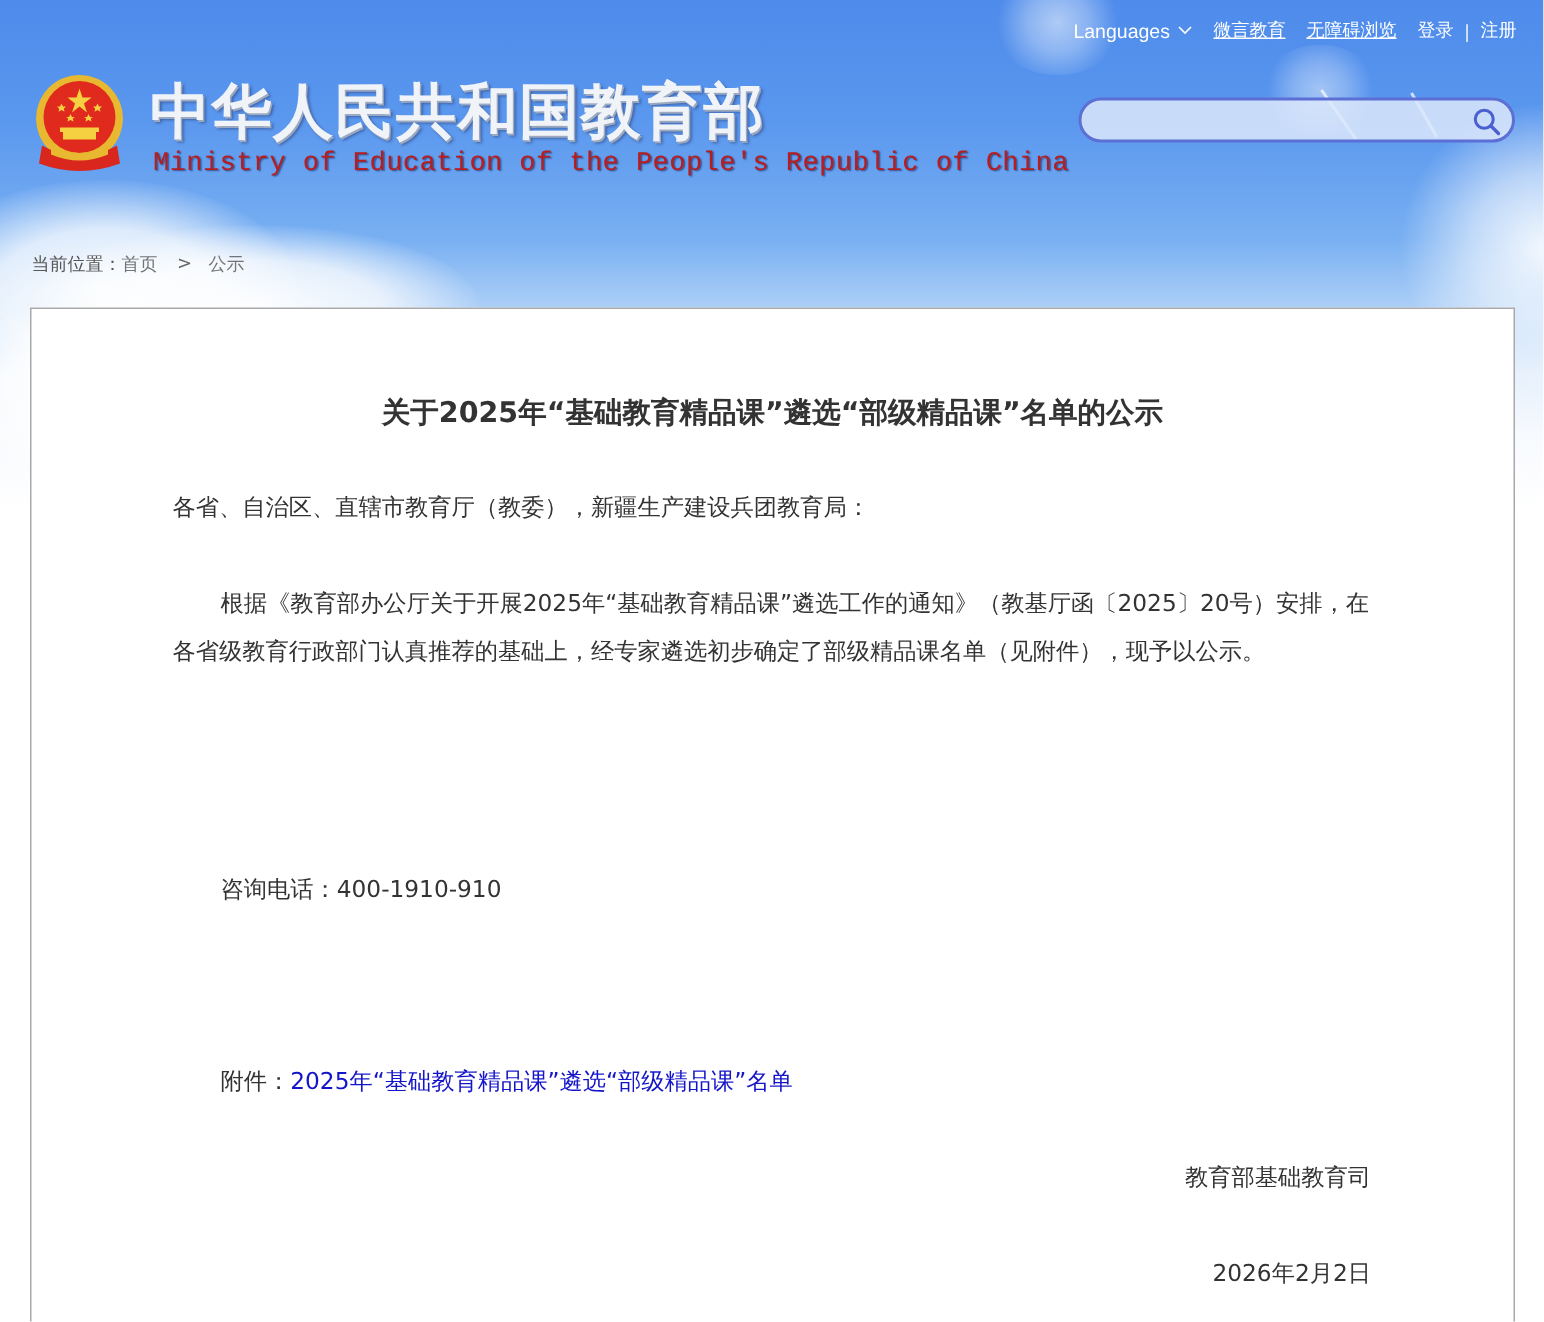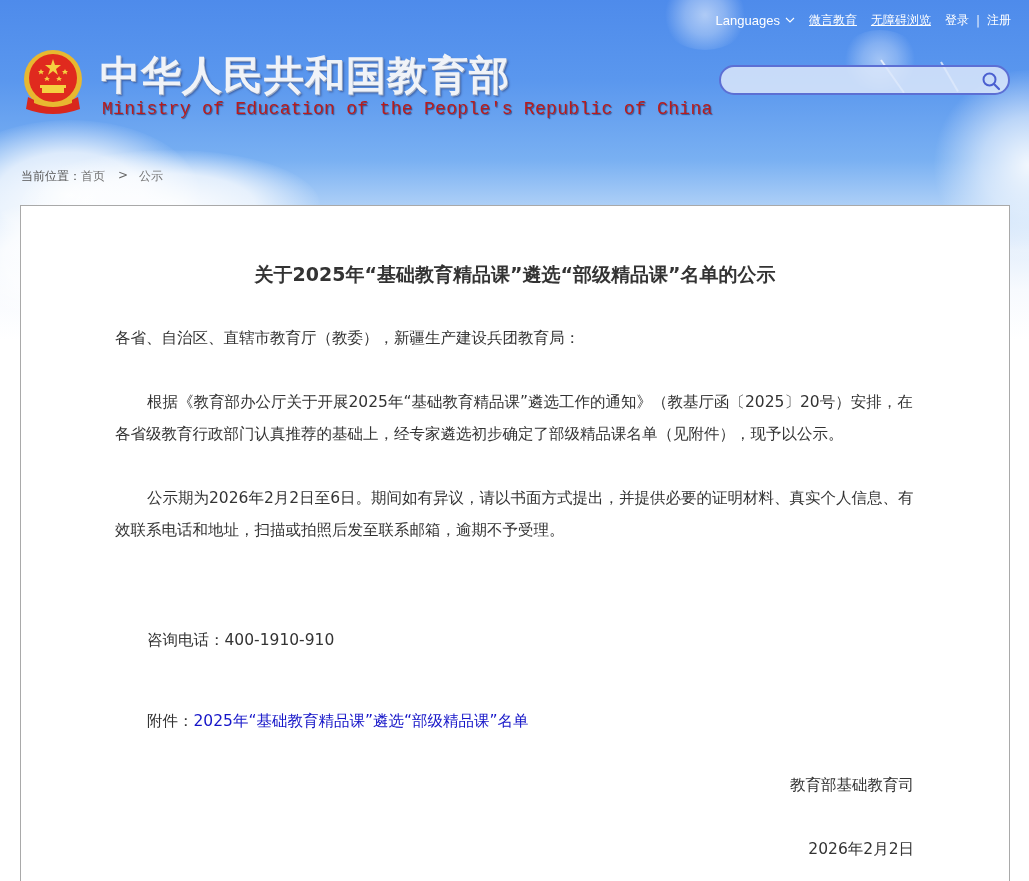--- a/index.html
+++ b/index.html
@@ -160,23 +160,22 @@
   </div>
 </div>
 
 <div class="content-box">
   <h1 class="article-title">关于2025年“基础教育精品课”遴选“部级精品课”名单的公示</h1>
 
   <p class="para" style="top:116px;">各省、自治区、直辖市教育厅（教委），新疆生产建设兵团教育局：</p>
 
   <p class="para indent" style="top:180px;">根据《教育部办公厅关于开展2025年“基础教育精品课”遴选工作的通知》（教基厅函〔2025〕20号）安排，在各省级教育行政部门认真推荐的基础上，经专家遴选初步确定了部级精品课名单（见附件），现予以公示。</p>
 
-  <p class="para indent" style="top:276px;">公示期为2026年2月2日至6日。期间如有异议，请以书面方式提出，并提供必要的证明材料、真实个人信息、有效联系电话和地址，扫描或拍照后发至联系邮箱，逾期不予受理。</p>
 
-  <p class="para indent" style="top:371px;margin-top:47px;">
+  <p class="para indent" style="top:371px;">
     <span>咨询电话：</span><span>400-1910-910</span>
   </p>
 
 
   <p class="para indent" style="top:499px;">
     <span>附件：</span><a class="attach-link">2025年“基础教育精品课”遴选“部级精品课”名单</a>
   </p>
 
   <div class="signature" style="top:569px;">教育部基础教育司</div>
   <div class="signature" style="top:633px;">2026年2月2日</div>

